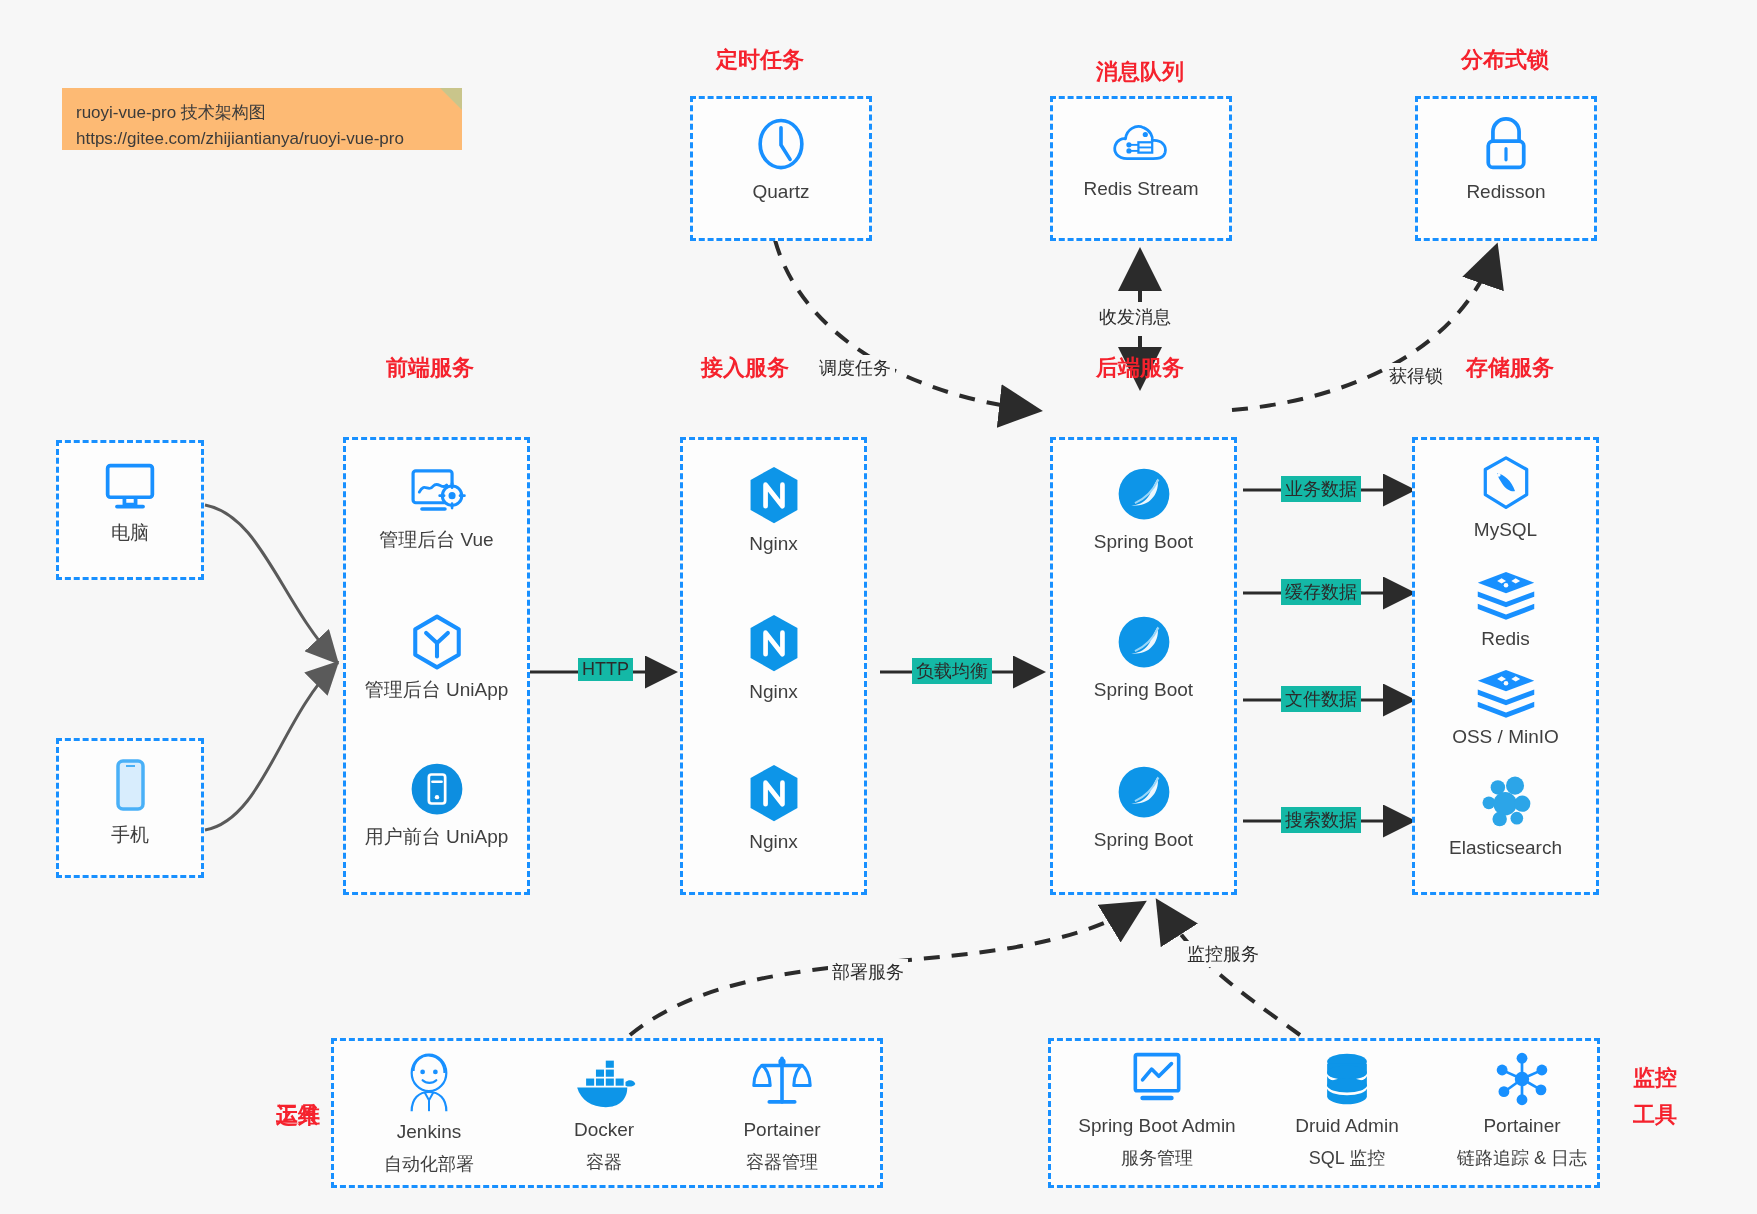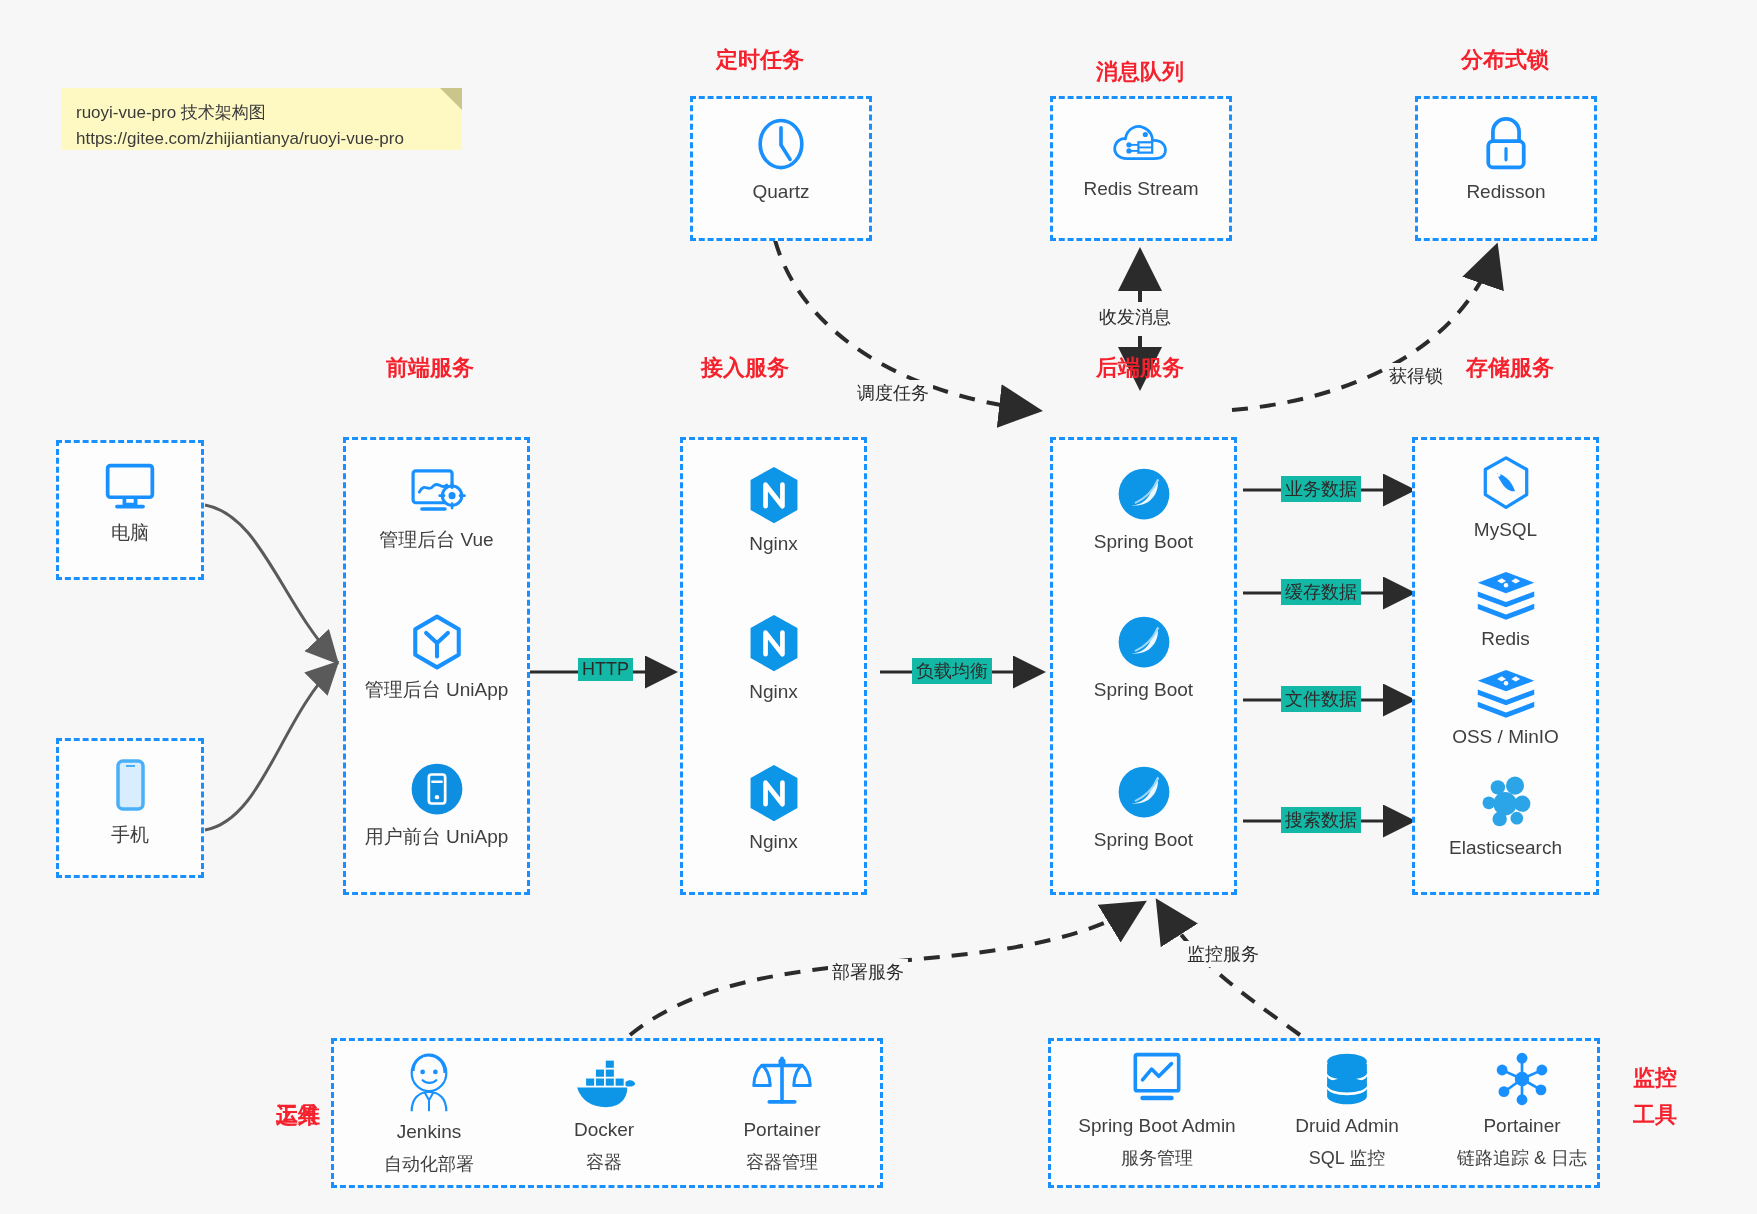--- a/index.html
+++ b/index.html
@@ -10,21 +10,21 @@
     position:relative;
     overflow:hidden;
     -webkit-font-smoothing:antialiased;
   }
   .canvas{position:absolute;left:0;top:0;width:1757px;height:1214px;}
   svg.wires{position:absolute;left:0;top:0;width:1757px;height:1214px;pointer-events:none;}
 
   
   .note{
     position:absolute;left:62px;top:88px;width:400px;height:62px;
-    background:#fef9c3;
+    background:#fdba74;
     color:#3b3b3b;font-size:17px;line-height:26px;
     padding:12px 0 0 14px;box-sizing:border-box;
     z-index:5;
   }
   .note .fold{
     position:absolute;right:0;top:0;width:0;height:0;
     border-left:22px solid transparent;border-top:22px solid #c9c58b;
   }
   .note-line{white-space:nowrap;}
 
@@ -397,21 +397,21 @@
       <circle cx="32" cy="54" r="6" fill="#1890ff"></circle>
       <circle cx="10" cy="21" r="6" fill="#1890ff"></circle>
       <circle cx="54" cy="21" r="6" fill="#1890ff"></circle>
       <circle cx="12" cy="45" r="6" fill="#1890ff"></circle>
       <circle cx="53" cy="43" r="6" fill="#1890ff"></circle>
     </svg>
     <div class="cap">Portainer</div>
     <div class="cap sub">链路追踪 &amp; 日志</div>
   </div>
 
-  <div class="elabel" style="left:815px;top:380px;margin-left:38px;">调度任务</div>
+  <div class="elabel" style="left:815px;top:355px;">调度任务</div>
   <div class="elabel" style="left:1095px;top:304px;">收发消息</div>
   <div class="elabel" style="left:1385px;top:363px;">获得锁</div>
 
   <div class="elabel onwhite" style="left:578px;top:658px;">HTTP</div>
   <div class="elabel onwhite" style="left:912px;top:658px;">负载均衡</div>
 
   <div class="elabel onwhite" style="left:1281px;top:476px;">业务数据</div>
   <div class="elabel onwhite" style="left:1281px;top:579px;">缓存数据</div>
   <div class="elabel onwhite" style="left:1281px;top:686px;">文件数据</div>
   <div class="elabel onwhite" style="left:1281px;top:807px;">搜索数据</div>

